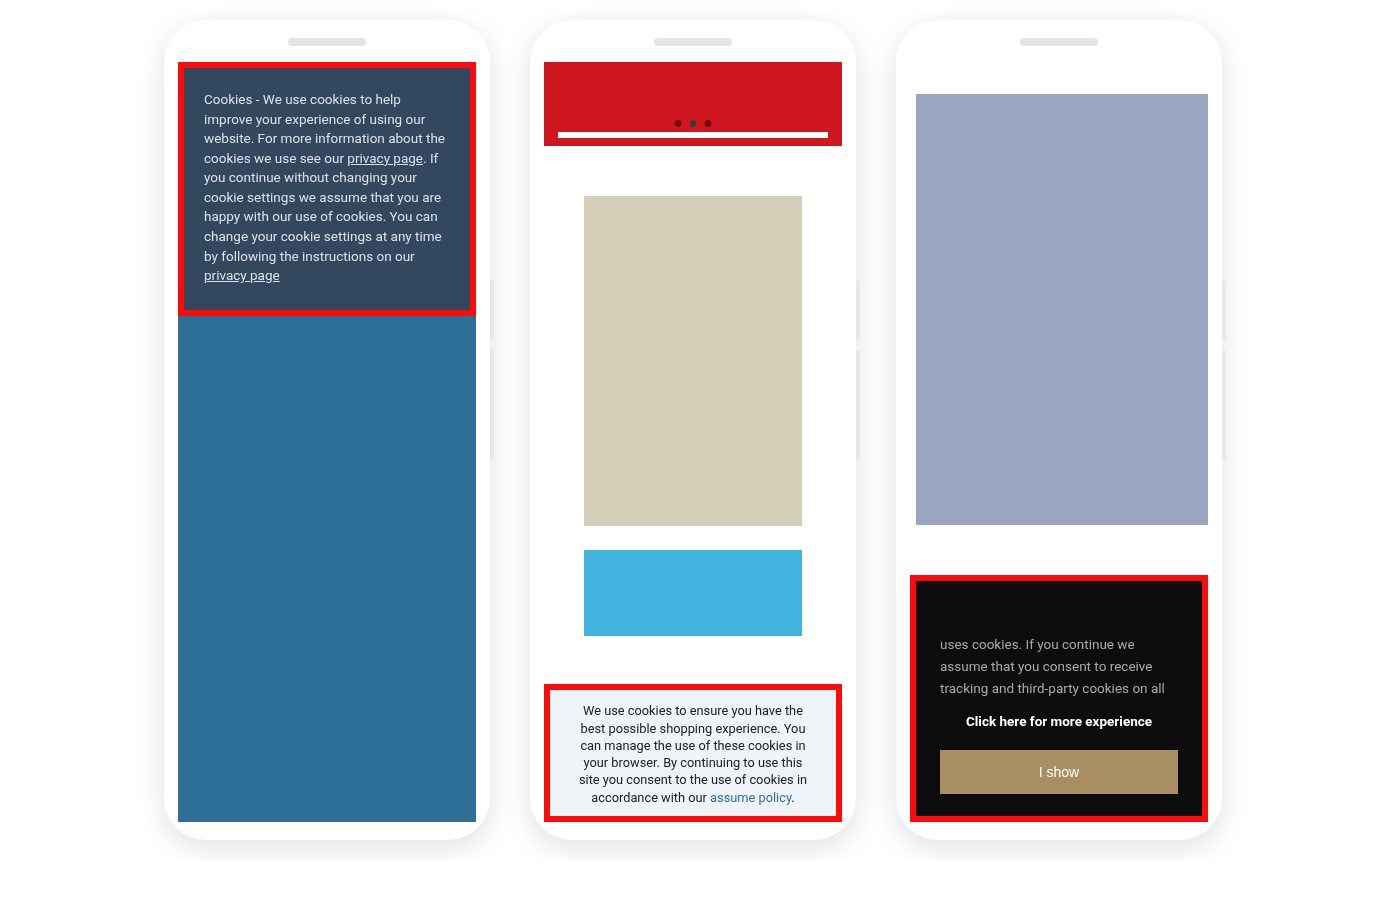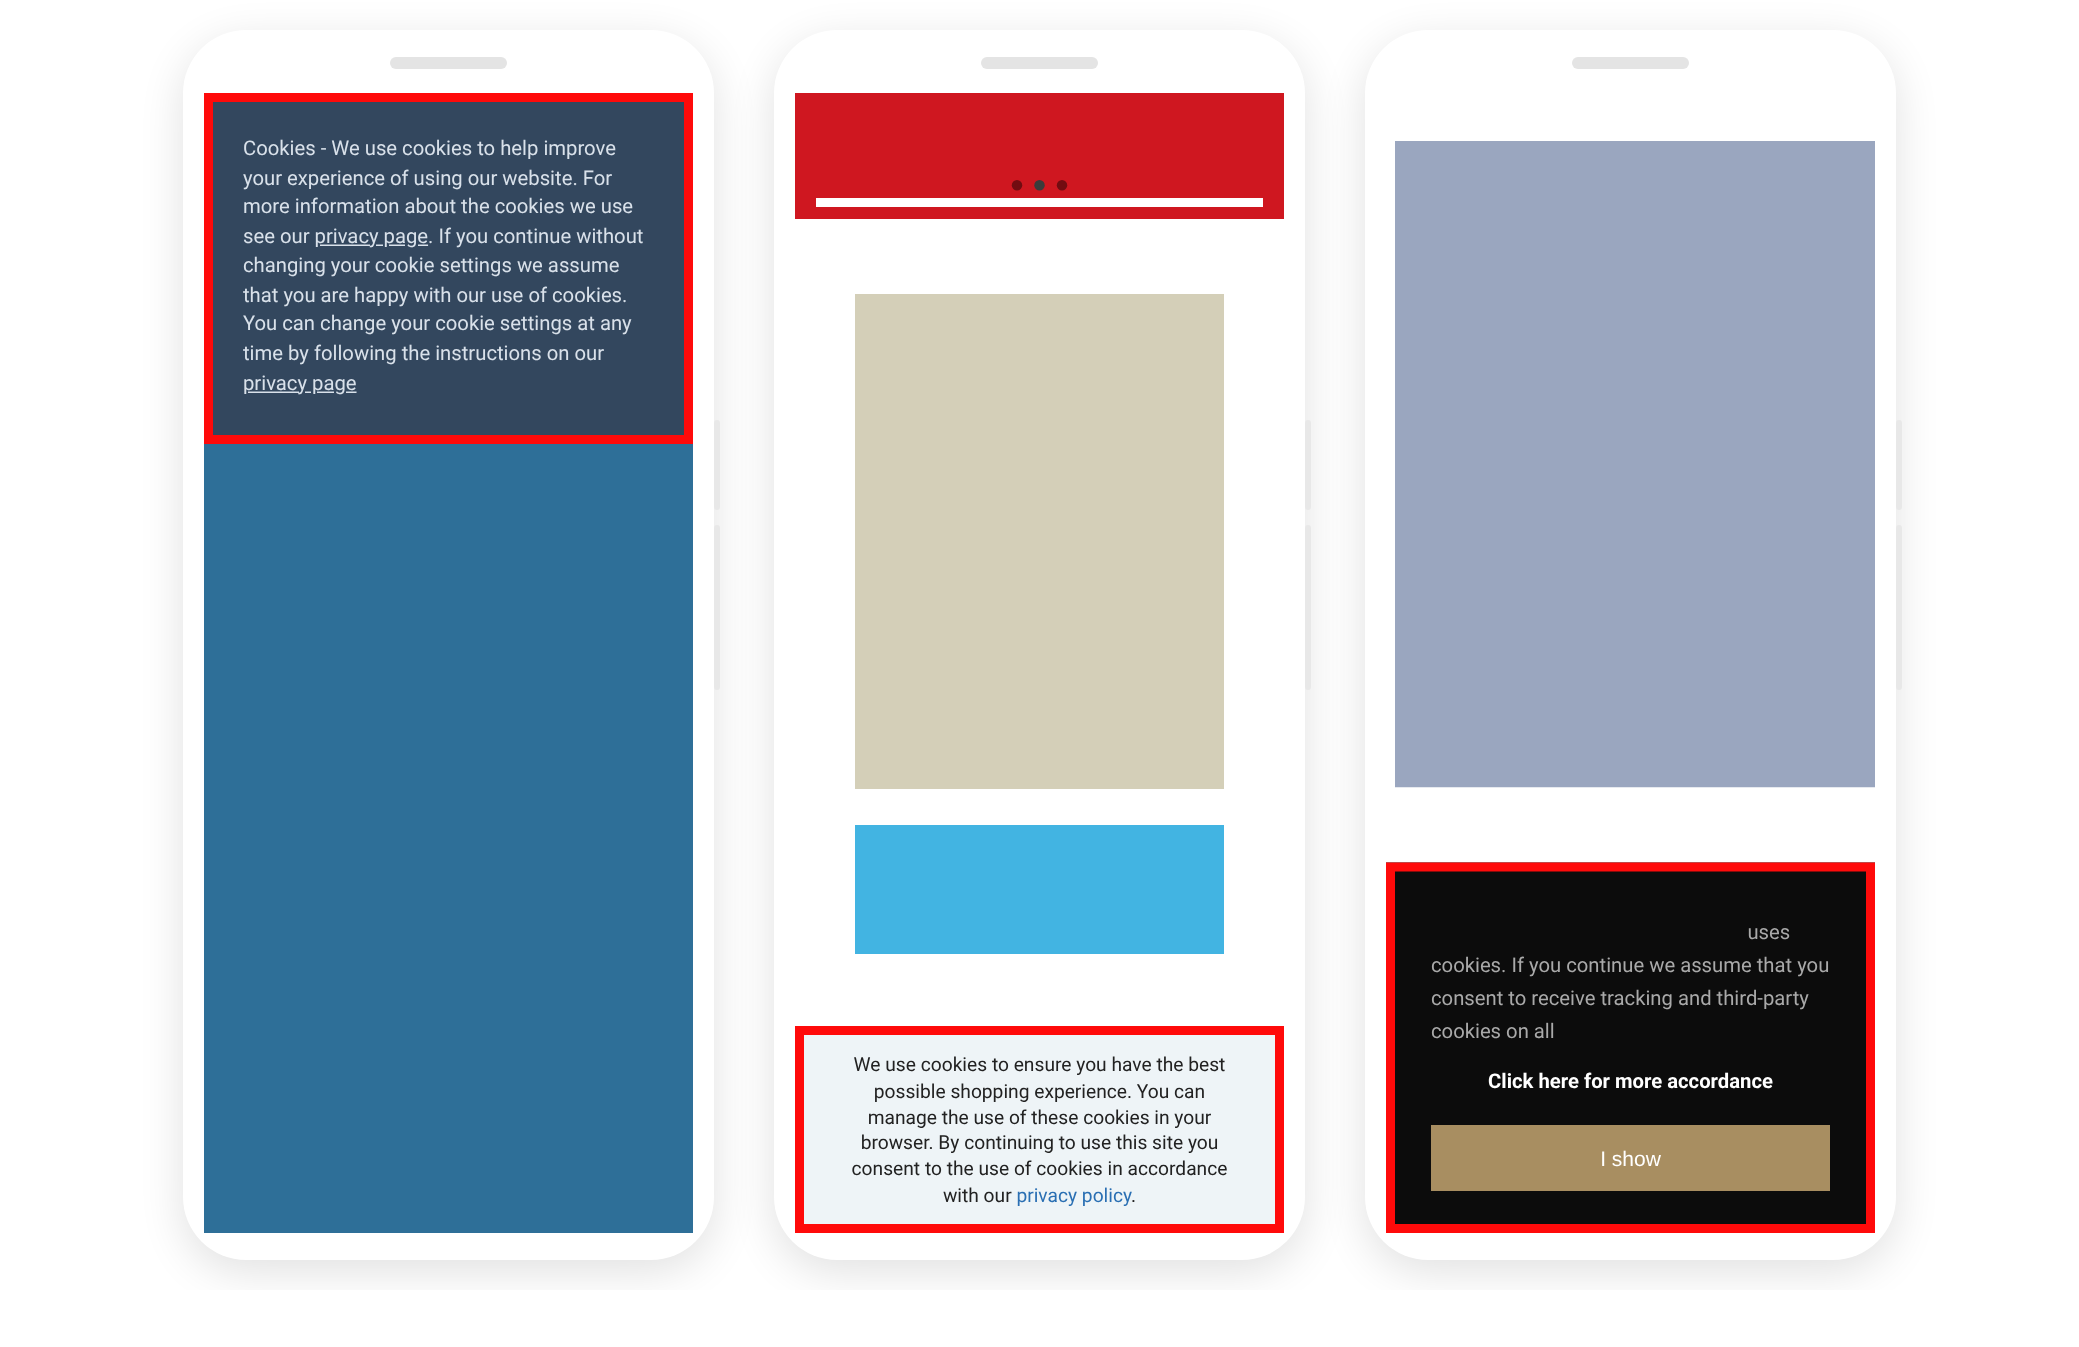--- a/index.html
+++ b/index.html
@@ -6,21 +6,21 @@
     body {
       background: #ffffff;
       font-family: -apple-system, BlinkMacSystemFont, "Segoe UI", Roboto, Arial, sans-serif;
       display: flex;
       justify-content: center;
       align-items: flex-start;
       padding: 20px;
       gap: 40px;
     }
     .phone {
-      width: 354px;
+      width: 326px;
       height: 820px;
       background: #ffffff;
       border-radius: 42px;
       box-shadow: 0 8px 30px rgba(0,0,0,0.12);
       position: relative;
       padding: 18px 14px 18px 14px;
       display: flex;
       flex-direction: column;
     }
     
@@ -200,32 +200,32 @@
         <div class="p2-dot"></div>
       </div>
       <div class="p2-underline"></div>
     </div>
     <div class="p2-main">
       <div class="p2-block1"></div>
       <div class="p2-block2"></div>
     </div>
     <div class="p2-cookie-wrap">
       <div class="p2-cookie-text">
-        <span>We use cookies to ensure you have the best possible shopping experience. You can manage the use of these cookies in your browser. By continuing to use this site you consent to the use of cookies in accordance with our </span><a href="#">privacy policy</a><span>.</span>
+        <span>We use cookies to ensure you have the best possible shopping experience. You can manage the use of these cookies in your browser. By continuing to use this site you consent to the use of cookies in accordance with our </span><a href="#">assume policy</a><span>.</span>
       </div>
     </div>
   </div>
 </div>
 
 <div class="phone">
   <div class="speaker"></div>
   <div class="screen p3-screen">
     <div class="p3-body"></div>
     <div class="p3-white"></div>
     <div class="p3-banner-wrap">
       <p style="text-align:left; text-align-last:left;">
         <span style="visibility:hidden;">xxxxxxxxxxxxxxxxxxxxxxxxxxxxxxx </span><span>uses cookies. If you continue we assume that you consent to receive tracking and third-party cookies on all</span>
       </p>
-      <a href="#" class="p3-more">Click here for more accordance</a>
+      <a href="#" class="p3-more">Click here for more experience</a>
       <button class="p3-btn">I show</button>
     </div>
   </div>
 </div>
 
 </body></html>

